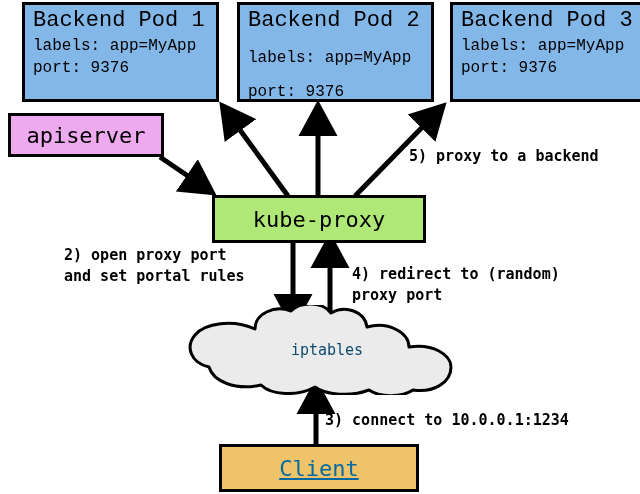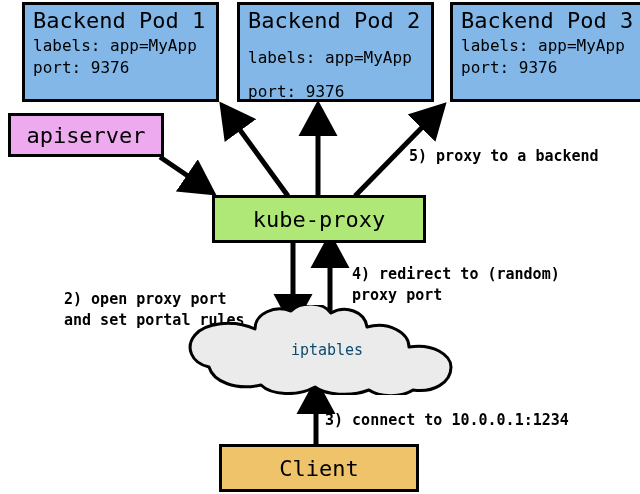--- a/index.html
+++ b/index.html
@@ -27,20 +27,21 @@
     display: flex;
     flex-direction: column;
     align-items: center;
     justify-content: center;
   }
   .pod {
     background: #82b7e8;
     align-items: flex-start;
     justify-content: flex-start;
     padding: 2px 0 0 8px;
+    font-family: Liberation Mono, monospace;
   }
   .pod-title {
     font-size: 22px;
     line-height: 28px;
     color: #000;
     white-space: nowrap;
   }
   .pod-line {
     font-size: 16px;
     line-height: 22px;
@@ -70,22 +71,23 @@
     color: #000;
     white-space: nowrap;
   }
 
   #client {
     left: 219px; top: 444px; width: 200px; height: 48px;
     background: #eec36a;
   }
   #client .label {
     font-size: 22px;
-    color: #000000;
-    white-space: nowrap;
+    color: #0369a1;
+    white-space: nowrap;
+    text-decoration: underline;
   }
 
   .cloud-wrap {
     position: absolute;
     left: 183px;
     top: 305px;
     width: 288px;
     height: 90px;
   }
   .cloud-wrap svg { display: block; }
@@ -104,21 +106,21 @@
 
   .ann {
     position: absolute;
     font-size: 15px;
     font-weight: bold;
     line-height: 21px;
     color: #000;
     white-space: pre;
   }
   #ann1 { left: 14px;  top: 175px; }
-  #ann2 { left: 64px;  top: 245px; margin-top: 44px; }
+  #ann2 { left: 64px;  top: 245px; }
   #ann4 { left: 352px; top: 245px; margin-top: 19px; }
   #ann5 { left: 409px; top: 146px; }
   #ann3 { left: 325px; top: 410px; }
 
   #arrows {
     position: absolute;
     left: 0; top: 0;
     width: 640px;
     height: 494px;
     pointer-events: none;

